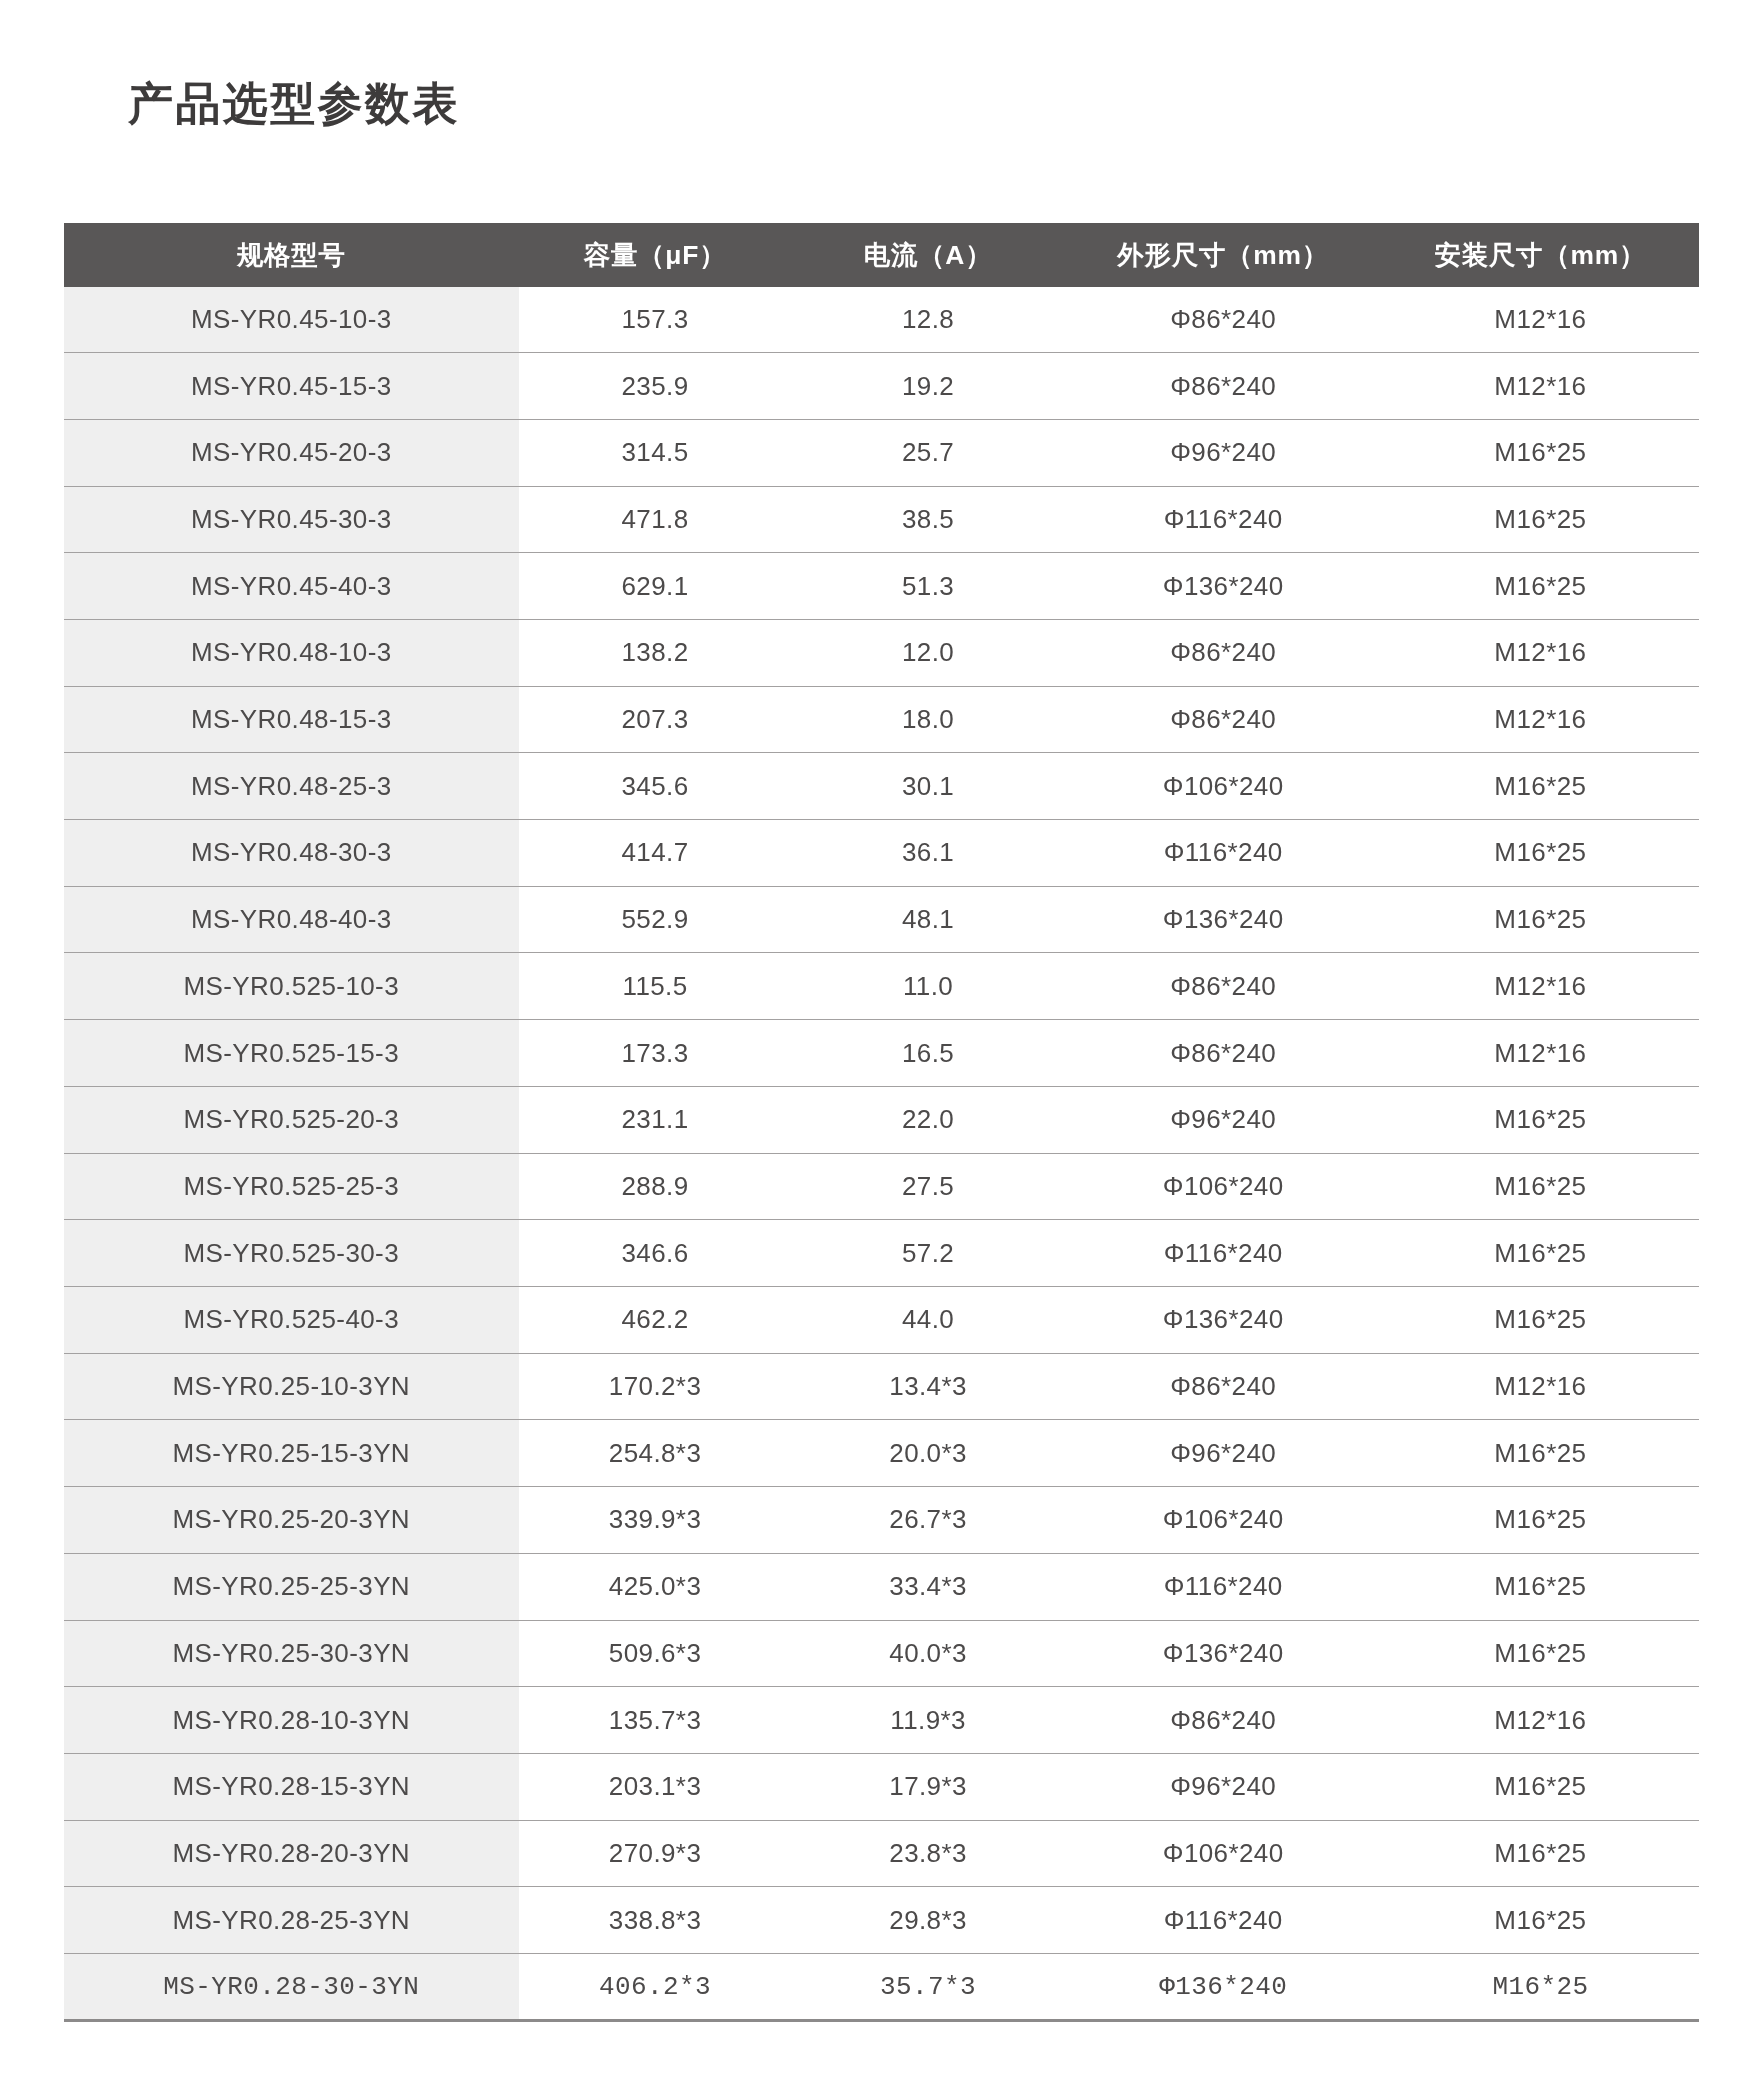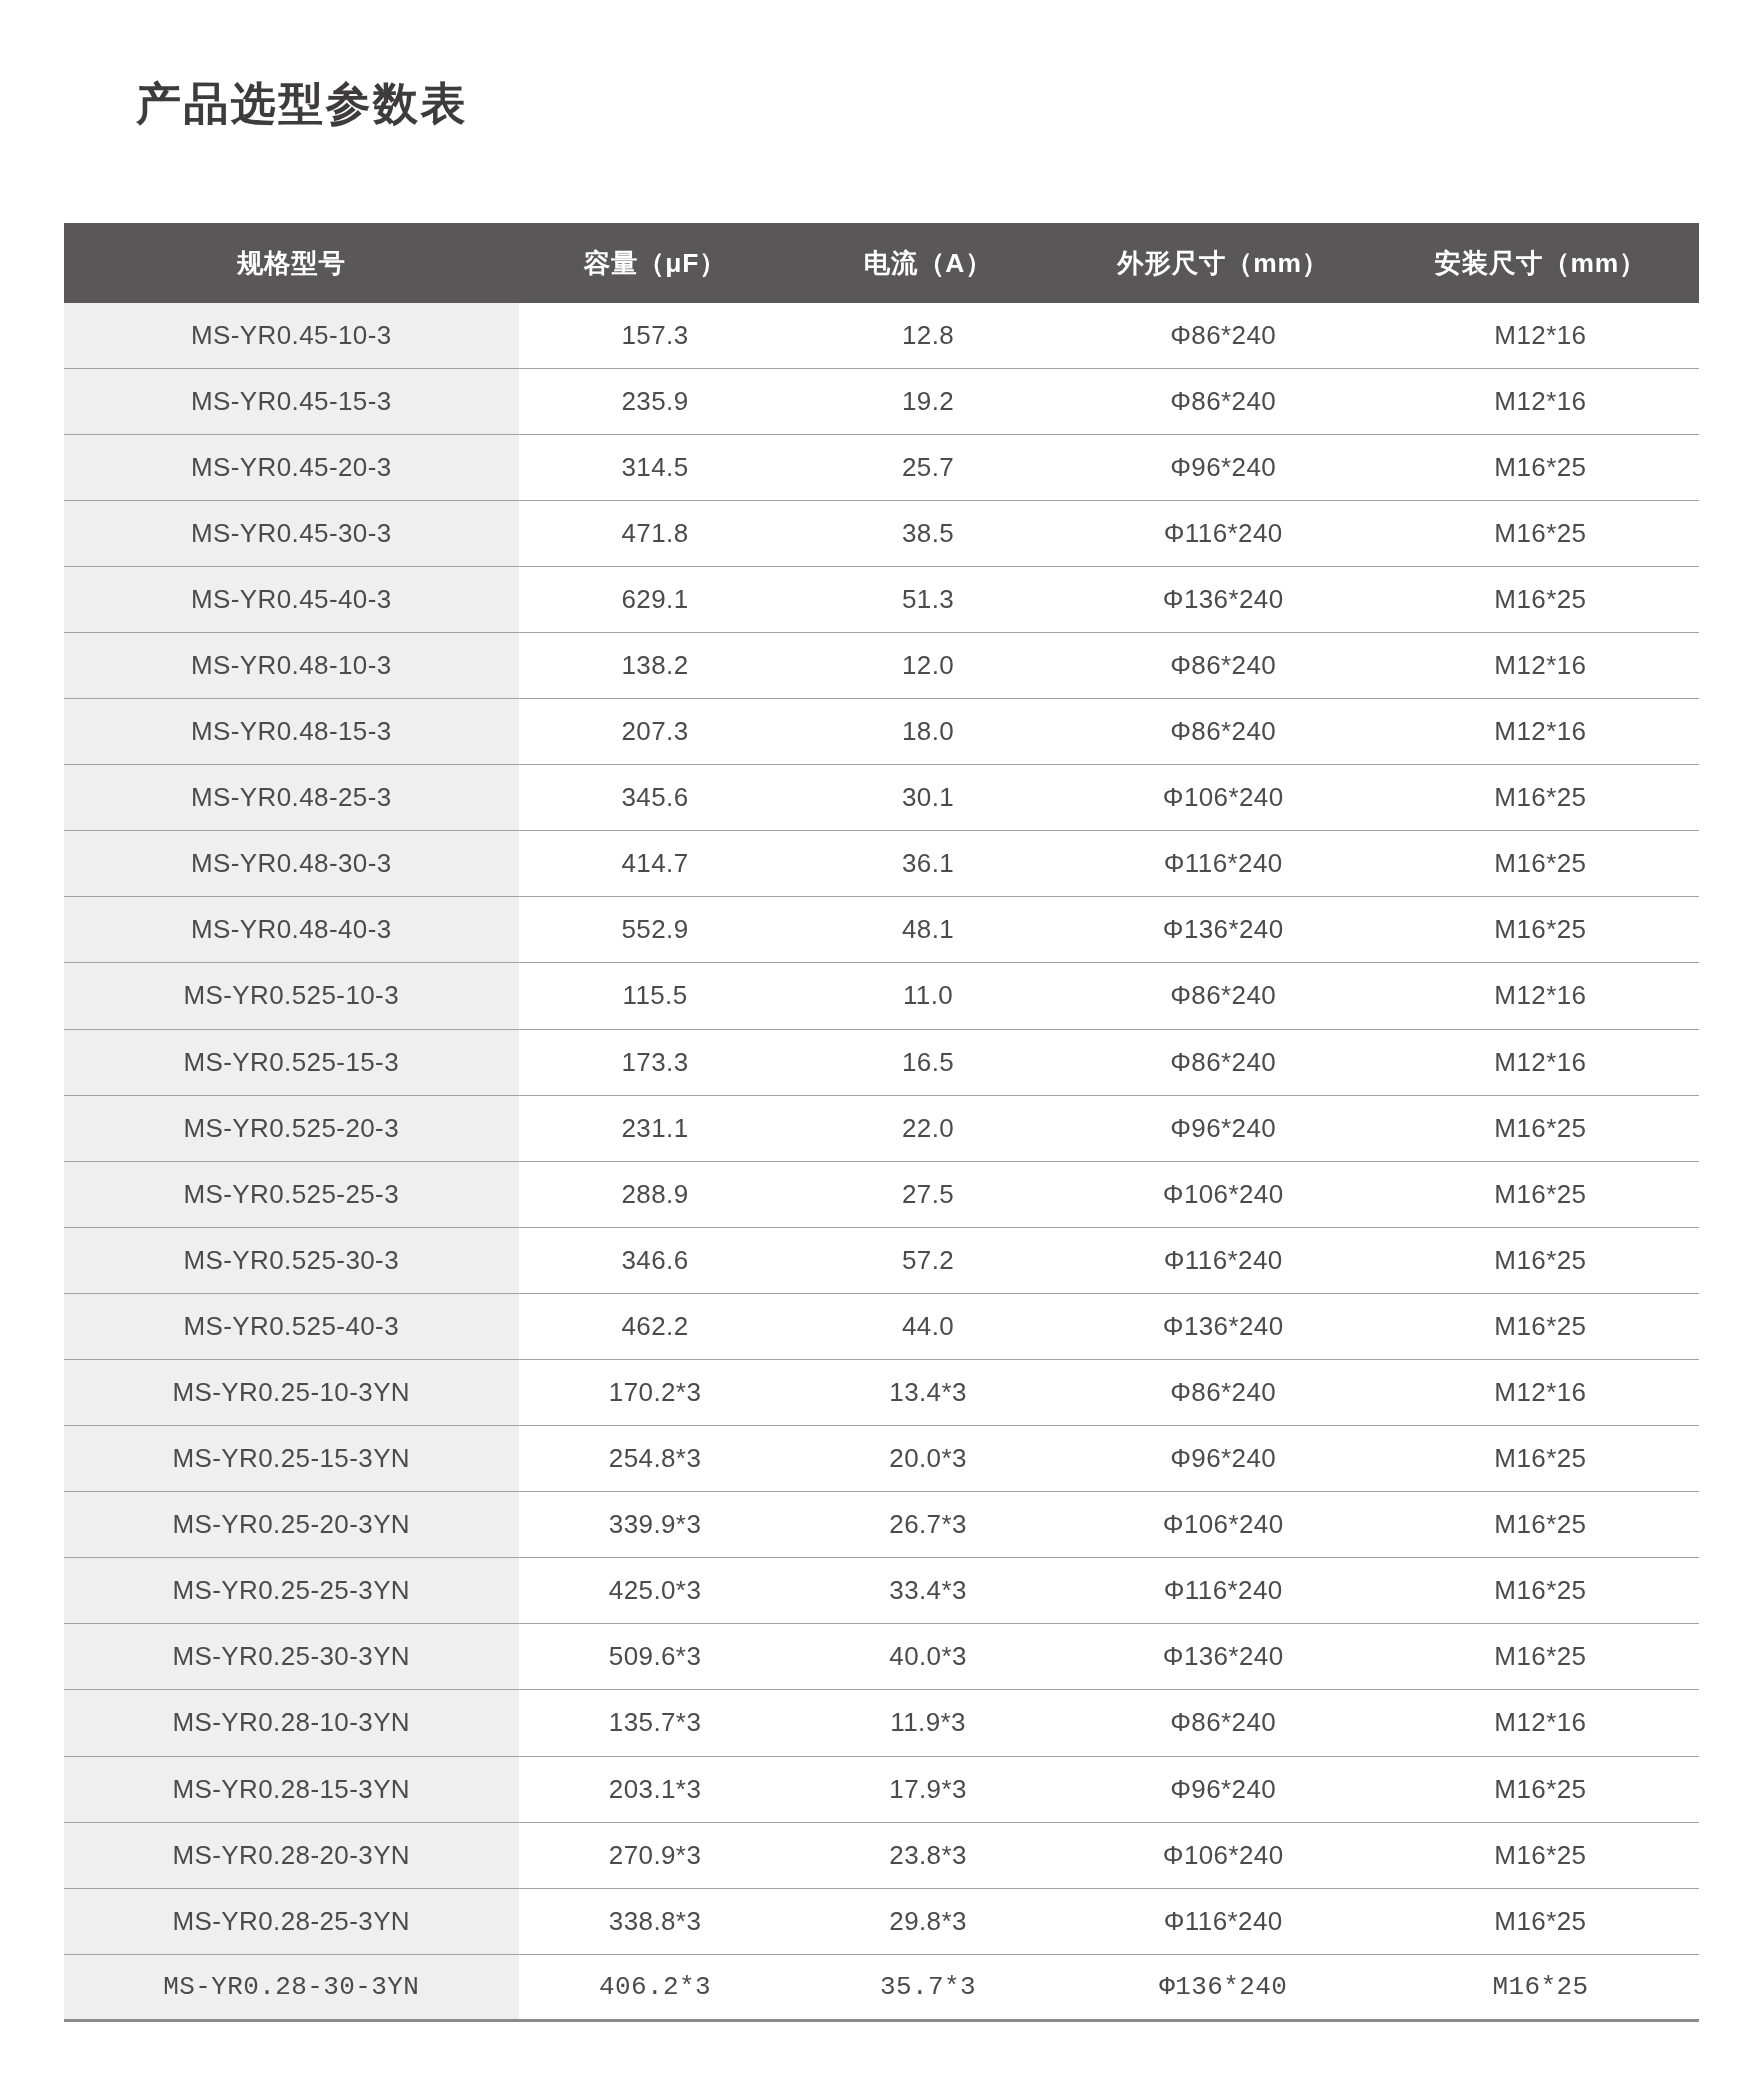--- a/index.html
+++ b/index.html
@@ -11,21 +11,20 @@
     -webkit-font-smoothing:antialiased;
   }
   .page-title{
     position:absolute;
     left:128px;top:79px;
     font-size:45px;
     font-weight:bold;
     color:#3d3b3b;
     letter-spacing:2.4px;
     line-height:1.1;
-    margin-left:8px;
   }
   .table-wrap{
     position:absolute;
     left:64px;top:223px;
     width:1635px;
   }
   table.spec{
     border-collapse:collapse;
     table-layout:fixed;
     width:100%;
@@ -33,21 +32,21 @@
   }
   table.spec thead th{
     background:#595757;
     color:#ffffff;
     font-size:26.4px;
     font-weight:bold;
     height:64px;
     text-align:center;
     vertical-align:middle;
     letter-spacing:0.8px;
-    padding:8px;
+    padding:0;
   }
   table.spec tbody td{
     font-size:26px;
     color:#4c4a4a;
     text-align:center;
     vertical-align:middle;
     border-bottom:1.6px solid #a3a1a1;
     background:#ffffff;
     padding:0;
     letter-spacing:0.4px;

